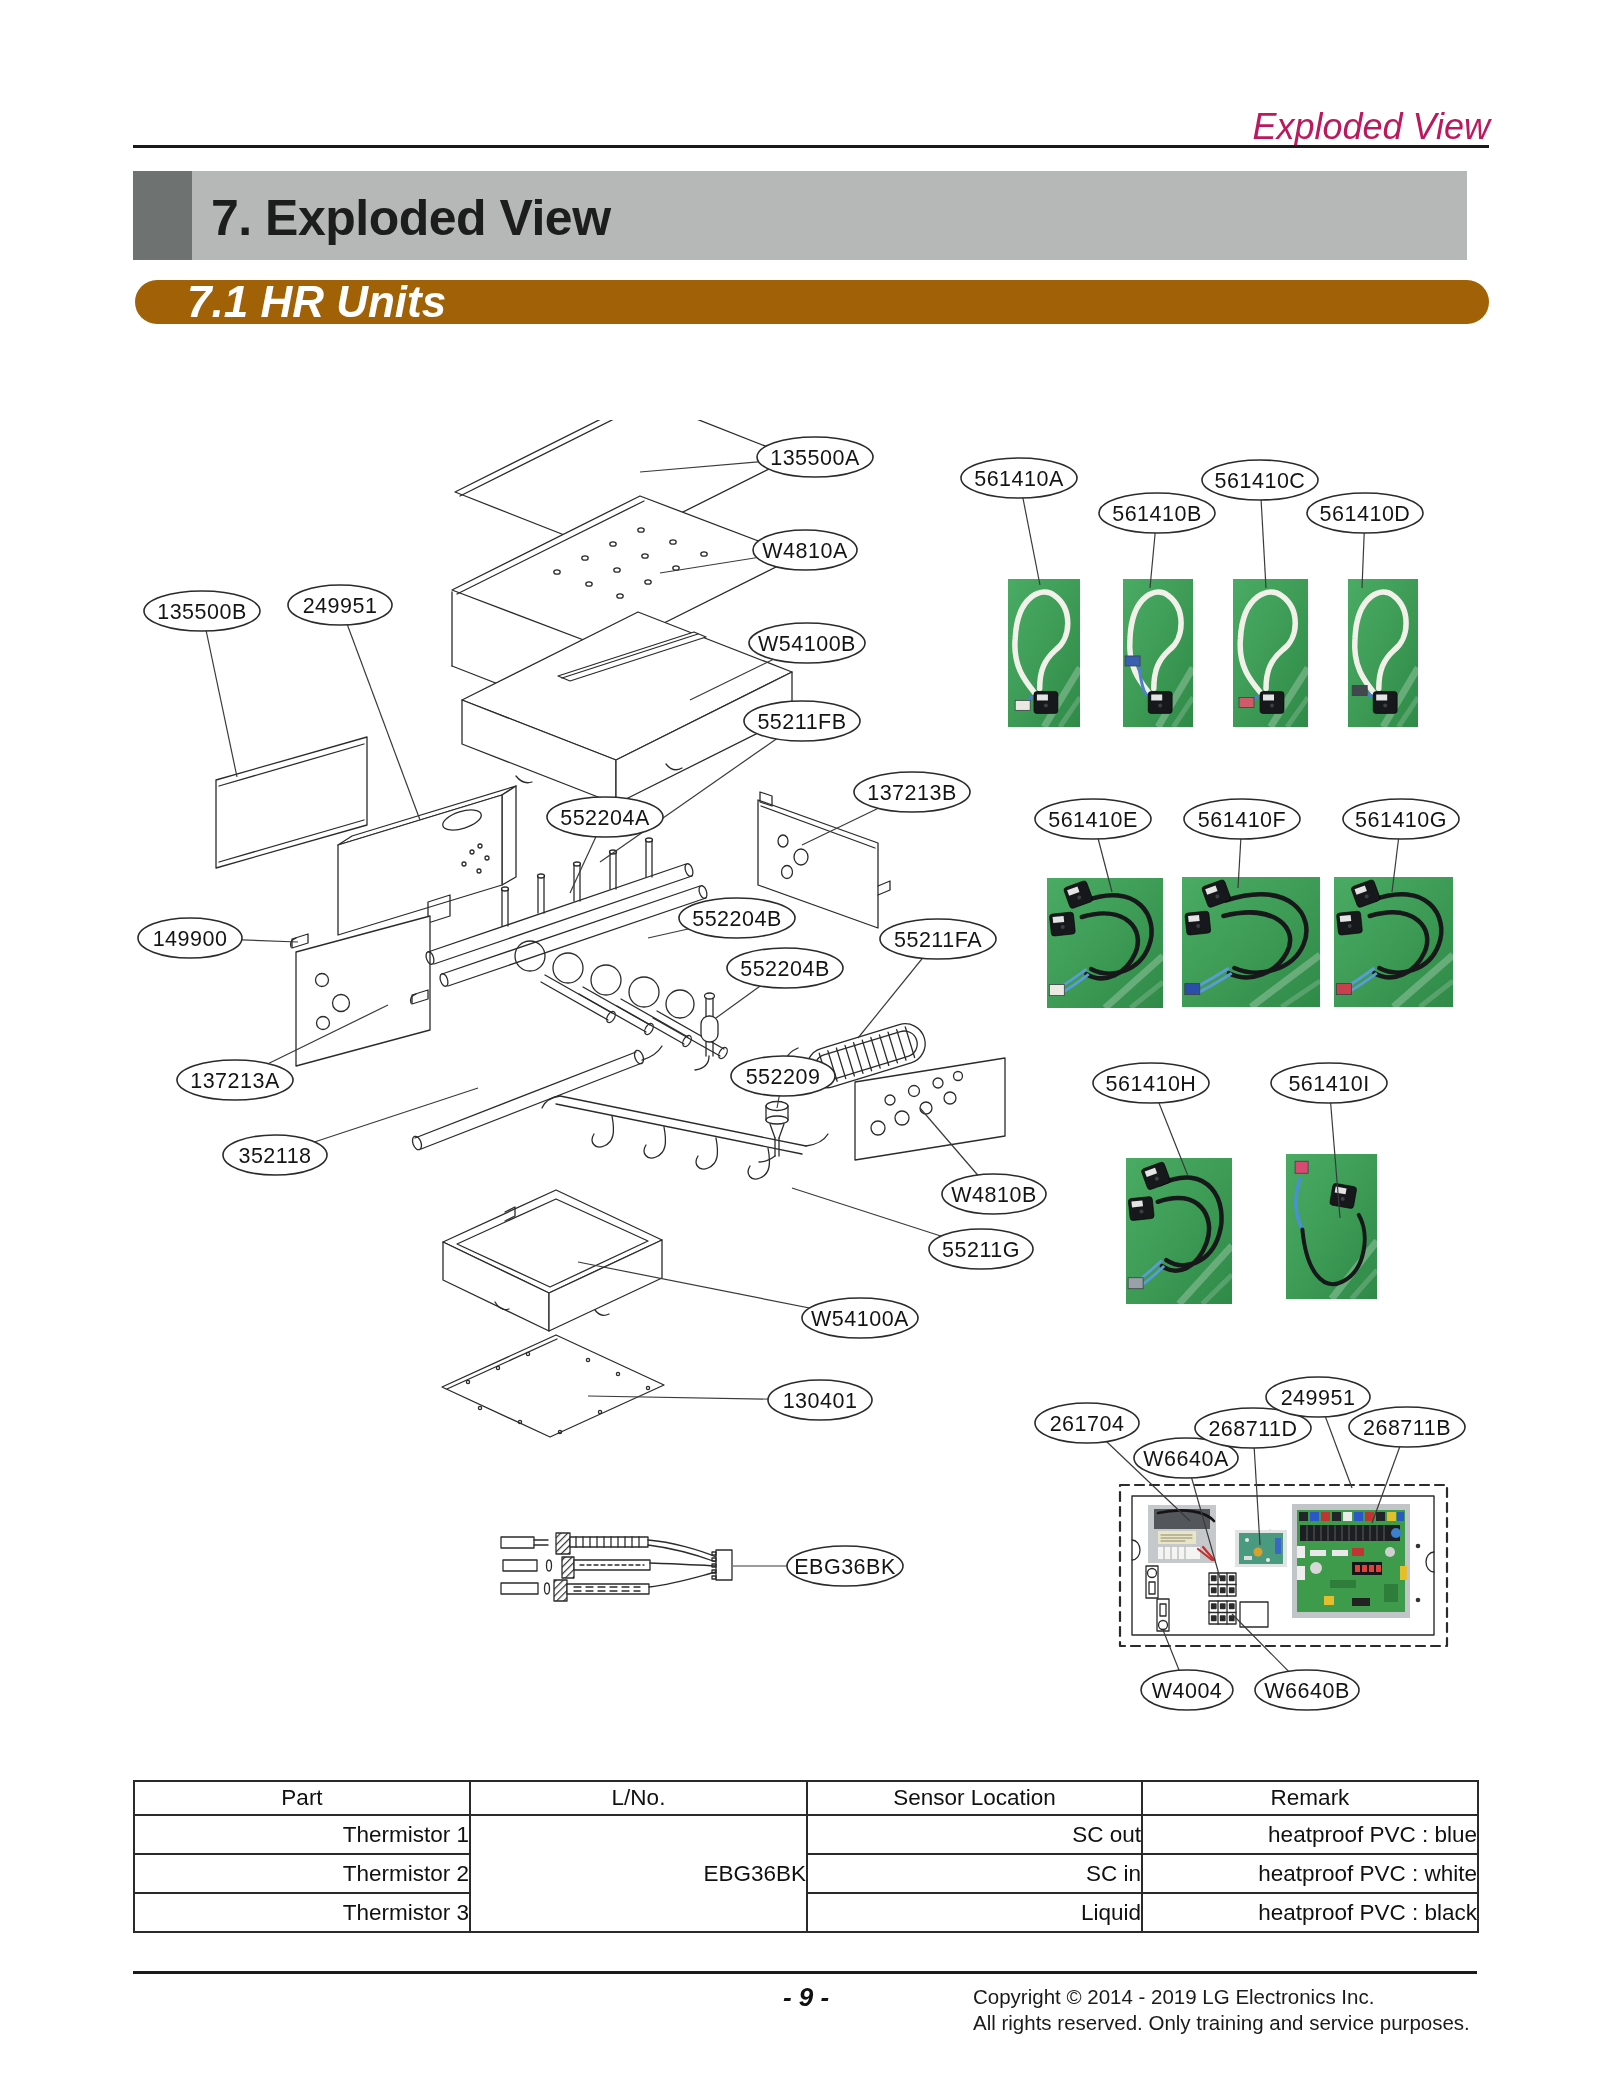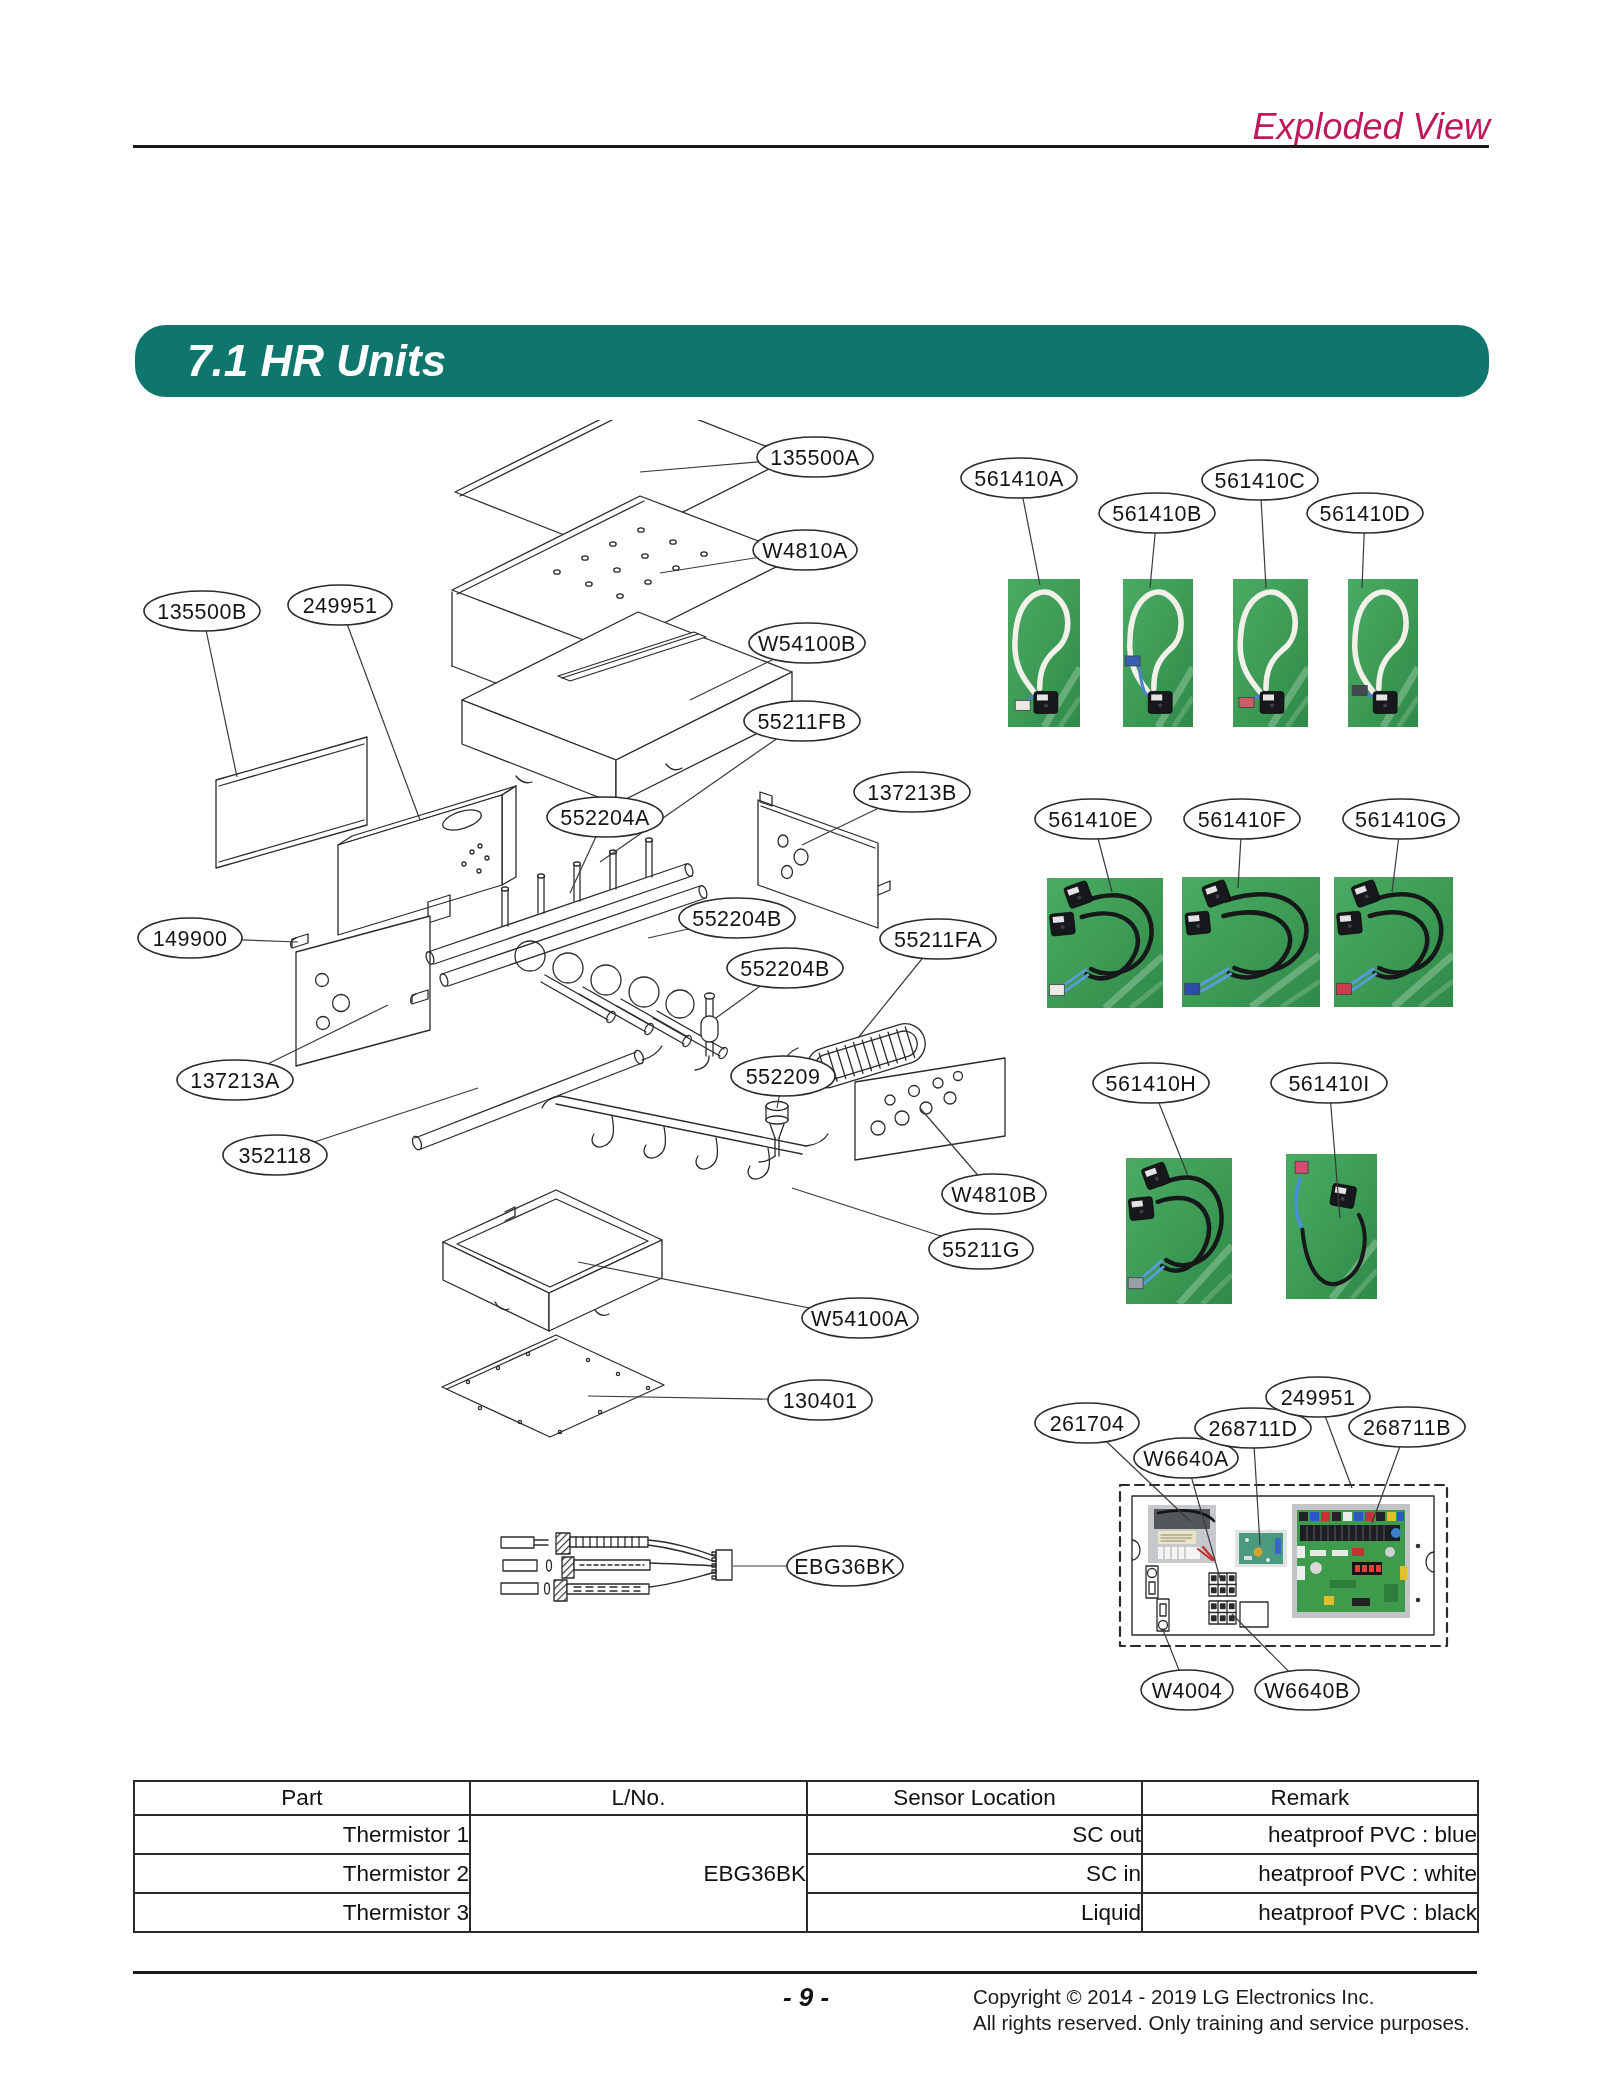--- a/index.html
+++ b/index.html
@@ -5,22 +5,22 @@
   html,body{margin:0;padding:0;background:#e8e8e8;}
   .page{position:relative;width:1600px;height:2084px;background:#fff;margin:0 auto;
         font-family:"Liberation Sans", sans-serif;overflow:hidden;}
   .running-title{position:absolute;top:106px;right:110px;font-size:36px;font-style:italic;
         color:#be185d;}
   .top-rule{position:absolute;top:145px;left:133px;width:1356px;height:3px;background:#1a1a1a;}
   .chapter-banner{position:absolute;top:171px;left:133px;width:1334px;height:89px;background:#b5b8b7;}
   .chapter-square{position:absolute;left:0;top:0;width:59px;height:89px;background:#6e7271;}
   .chapter-title{position:absolute;left:78px;top:50%;transform:translateY(-46%);
         font-size:50px;font-weight:bold;color:#1d1d1d;letter-spacing:-0.5px;white-space:nowrap;}
-  .section-bar{position:absolute;top:280px;left:135px;width:1354px;height:72px;background:#0f766e;
-        border-radius:31px;margin-top:45px;}
+  .section-bar{position:absolute;top:280px;left:135px;width:1354px;height:44px;background:#a16207;
+        border-radius:31px;}
   .section-title{position:absolute;left:52px;top:50%;transform:translateY(-50%);
         font-size:44px;font-weight:bold;font-style:italic;color:#ffffff;white-space:nowrap;}
   .subsection-title{position:absolute;top:352px;left:135px;font-size:33px;font-weight:bold;color:#111;}
   #diagram-svg{position:absolute;left:0;top:420px;}
   .parts-table{position:absolute;left:133px;top:1780px;width:1344px;border-collapse:collapse;
         table-layout:fixed;padding-left:29px;}
   .parts-table th,.parts-table td{border:2px solid #2a2a2a;text-align:center;vertical-align:middle;
         font-size:22.5px;font-weight:normal;color:#111;padding:0;}
   .parts-table th{height:32px;}
   .parts-table td{height:37px;text-align:right;}
@@ -31,20 +31,24 @@
         color:#1a1a1a;}
 </style>
 </head>
 <body>
 
 <div class="page">
 
   <div class="running-title">Exploded View</div>
   <div class="top-rule"></div>
 
+  <div class="chapter-banner">
+    <div class="chapter-square"></div>
+    <div class="chapter-title">7. Exploded View</div>
+  </div>
 
   <div class="section-bar">
     <div class="section-title">7.1  HR Units</div>
   </div>
 
 
   <svg id="diagram-svg" width="1600" height="1330" viewBox="0 420 1600 1330" xmlns="http://www.w3.org/2000/svg">
     <defs>
       <linearGradient id="greenGrad" x1="0" y1="0" x2="1" y2="1">
         <stop offset="0" stop-color="#4aab64"></stop>

